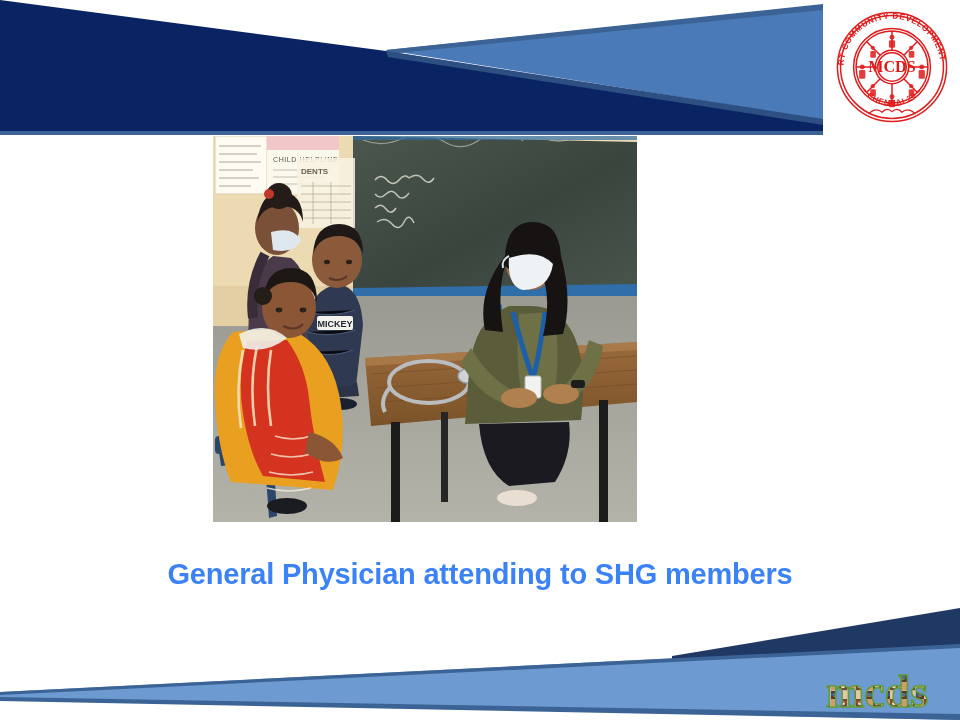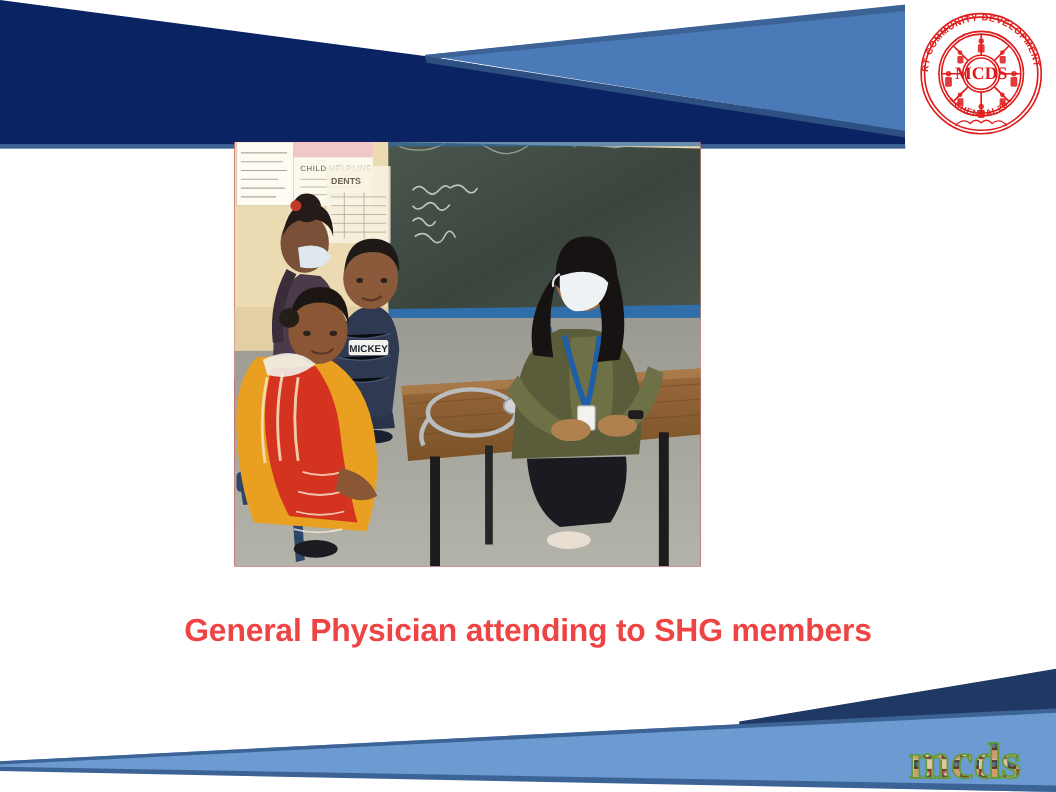--- a/index.html
+++ b/index.html
@@ -14,27 +14,27 @@
 
   
   .logo-plate{position:absolute;left:823px;top:0;width:137px;height:133px;background:#ffffff;
               display:flex;align-items:center;justify-content:center;overflow:hidden;}
   .logo-plate svg{display:block;}
 
   
   .header-rule{position:absolute;left:0;top:131px;width:823px;height:4px;background:#3c6395;}
 
   
-  .photo{position:absolute;left:213px;top:129px;width:424px;height:386px;overflow:hidden;
-         background:#b91c1c;}
+  .photo{position:absolute;left:213px;top:136px;width:424px;height:386px;overflow:hidden;
+         background:#0369a1;}
   .photo svg{display:block;width:424px;height:386px;}
 
   
   .caption{position:absolute;left:0px;top:558px;width:960px;text-align:center;
-           color:#ef4444;font-size:29px;font-weight:bold;letter-spacing:-0.2px;
+           color:#3b82f6;font-size:29px;font-weight:bold;letter-spacing:-0.2px;
            font-family:"Liberation Sans",sans-serif;white-space:nowrap;}
 
   
   .footer-band{position:absolute;left:0;bottom:0;width:960px;height:120px;overflow:hidden;}
   .footer-band svg{display:block;width:960px;height:120px;}
 
   
   .mcds{position:absolute;left:822px;top:665px;width:136px;height:50px;overflow:hidden;}
   .mcds svg{display:block;width:136px;height:50px;}
 </style>

